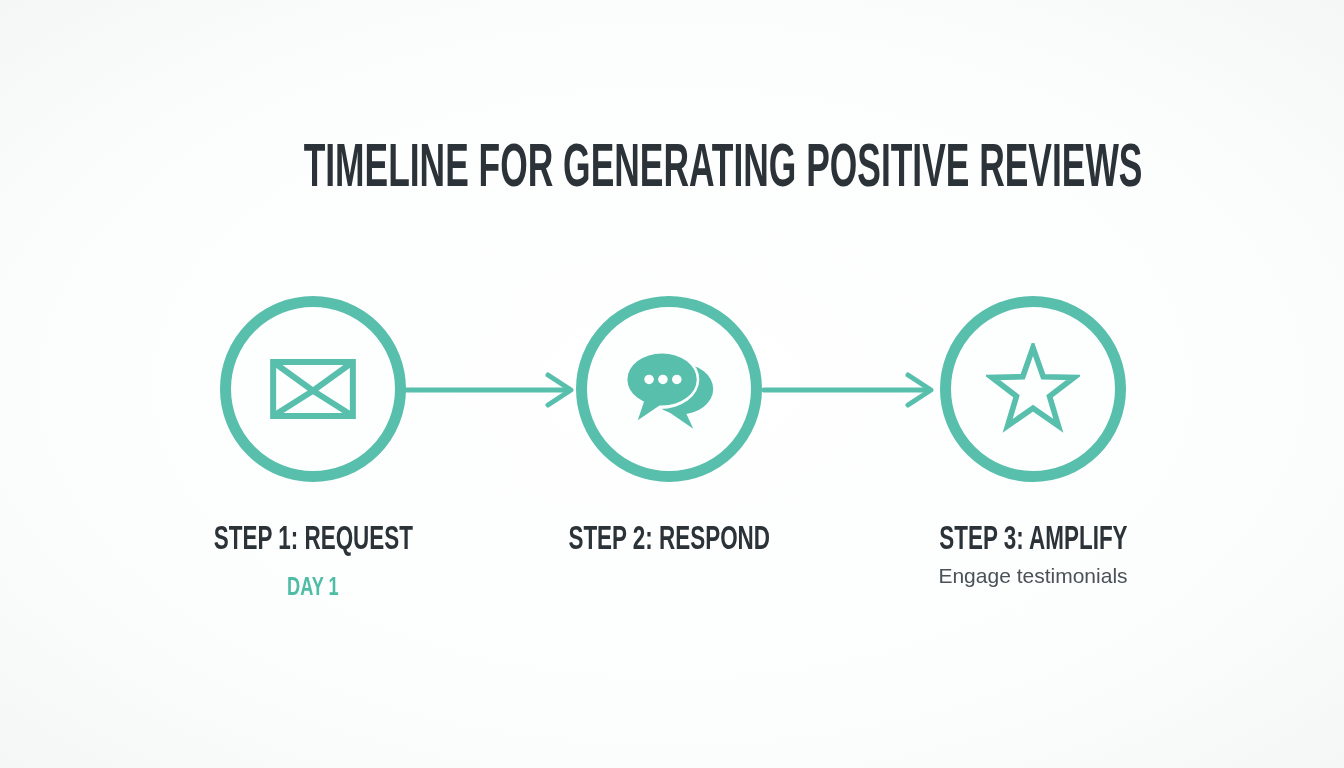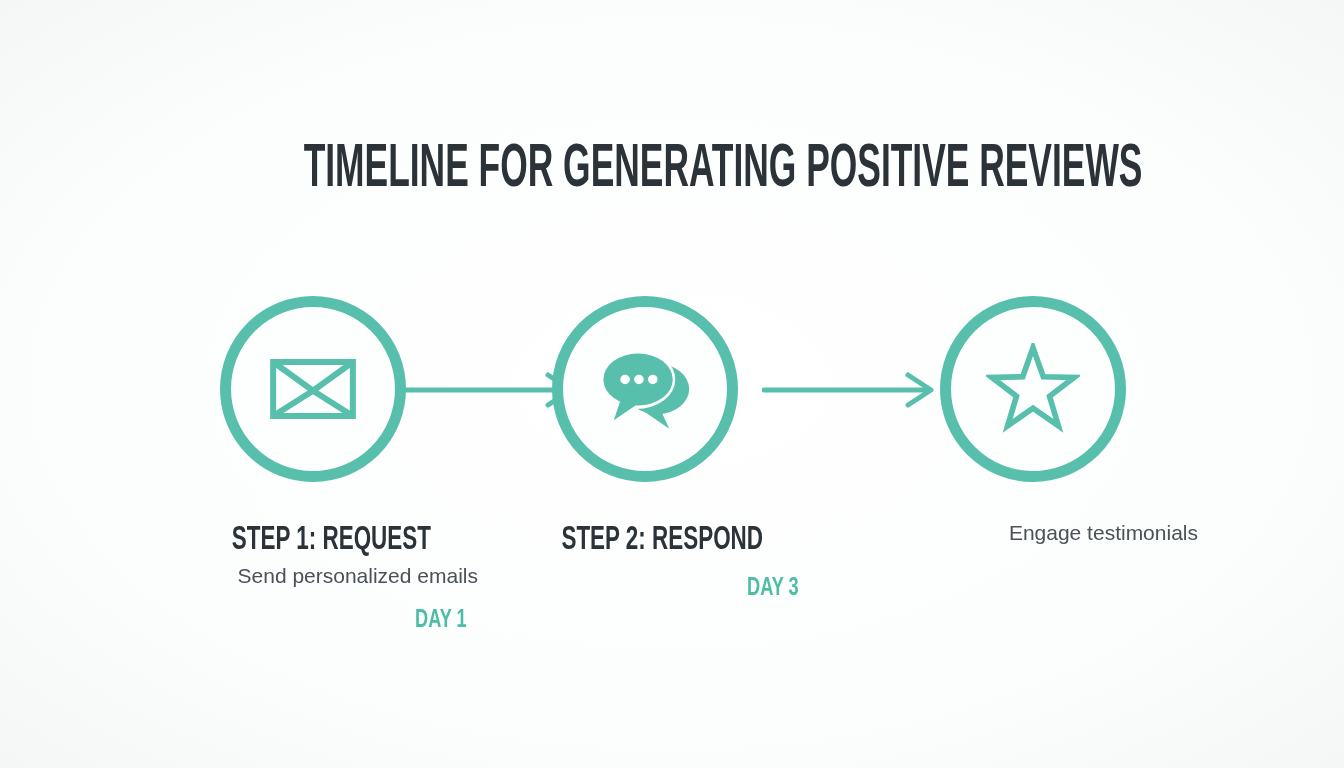--- a/index.html
+++ b/index.html
@@ -36,24 +36,24 @@
     display: inline-block;
     transform: scaleX(0.58);
     transform-origin: center;
   }
 
   
   .step {
     position: absolute;
     top: 296px;
     width: 330px;
-    text-align: right;
+    text-align: center;
   }
   .step-1 { left: 148px; }
-  .step-2 { left: 480px; }
+  .step-2 { left: 504px; }
   .step-3 { left: 868px; }
 
   .circle {
     width: 186px;
     height: 186px;
     margin: 0 auto 38px auto;
     border: 11px solid #57bfac;
     border-radius: 50%;
     background: #fdfefe;
     display: flex;
@@ -122,21 +122,20 @@
         <svg class="icon-svg" width="86" height="60" viewBox="0 0 100 70">
           <rect x="3.5" y="3.5" width="93" height="63" fill="none" stroke="#57bfac" stroke-width="7"></rect>
           <path d="M3.5 3.5 L50 37 L96.5 3.5" fill="none" stroke="#57bfac" stroke-width="7"></path>
           <path d="M3.5 66.5 L50 37 L96.5 66.5" fill="none" stroke="#57bfac" stroke-width="7"></path>
         </svg>
       </span>
     </div>
     <div class="step-title">
       <span class="cond">STEP 1: REQUEST</span>
     </div>
-    <div class="step-subtitle">Send personalized emails</div>
     <div class="step-day">
       <span class="cond">DAY 1</span>
     </div>
   </div>
 
   <div class="arrow arrow-1">
     <svg class="icon-svg" width="180" height="44" viewBox="0 0 180 44">
       <line x1="2" y1="22" x2="166" y2="22" stroke="#57bfac" stroke-width="5" stroke-linecap="round"></line>
       <polyline points="146,7 169,22 146,37" fill="none" stroke="#57bfac" stroke-width="5" stroke-linecap="round" stroke-linejoin="round"></polyline>
     </svg>
@@ -157,36 +156,36 @@
 
           <circle cx="37" cy="41" r="5.5" fill="#fdfefe"></circle>
           <circle cx="53" cy="41" r="5.5" fill="#fdfefe"></circle>
           <circle cx="69" cy="41" r="5.5" fill="#fdfefe"></circle>
         </svg>
       </span>
     </div>
     <div class="step-title">
       <span class="cond">STEP 2: RESPOND</span>
     </div>
-    <div class="step-day">
-      <span class="cond">DAY 3</span>
-    </div>
   </div>
 
   <div class="arrow arrow-2">
     <svg class="icon-svg" width="180" height="44" viewBox="0 0 180 44">
       <line x1="2" y1="22" x2="166" y2="22" stroke="#57bfac" stroke-width="5" stroke-linecap="round"></line>
       <polyline points="146,7 169,22 146,37" fill="none" stroke="#57bfac" stroke-width="5" stroke-linecap="round" stroke-linejoin="round"></polyline>
     </svg>
   </div>
 
   <div class="step step-3">
     <div class="circle">
       <span>
         <svg class="icon-svg" width="94" height="92" viewBox="0 0 100 96">
           <polygon points="50,4 60.9,35 93.7,35.8 67.6,55.7 77,87.2 50,68.5 23,87.2 32.4,55.7 6.3,35.8 39.1,35" fill="none" stroke="#57bfac" stroke-width="6" stroke-linejoin="miter"></polygon>
         </svg>
       </span>
     </div>
+    <div class="step-title">
+      <span class="cond">STEP 3: AMPLIFY</span>
+    </div>
     <div class="step-subtitle">Engage testimonials</div>
   </div>
 
 </div>
 
 </body></html>

